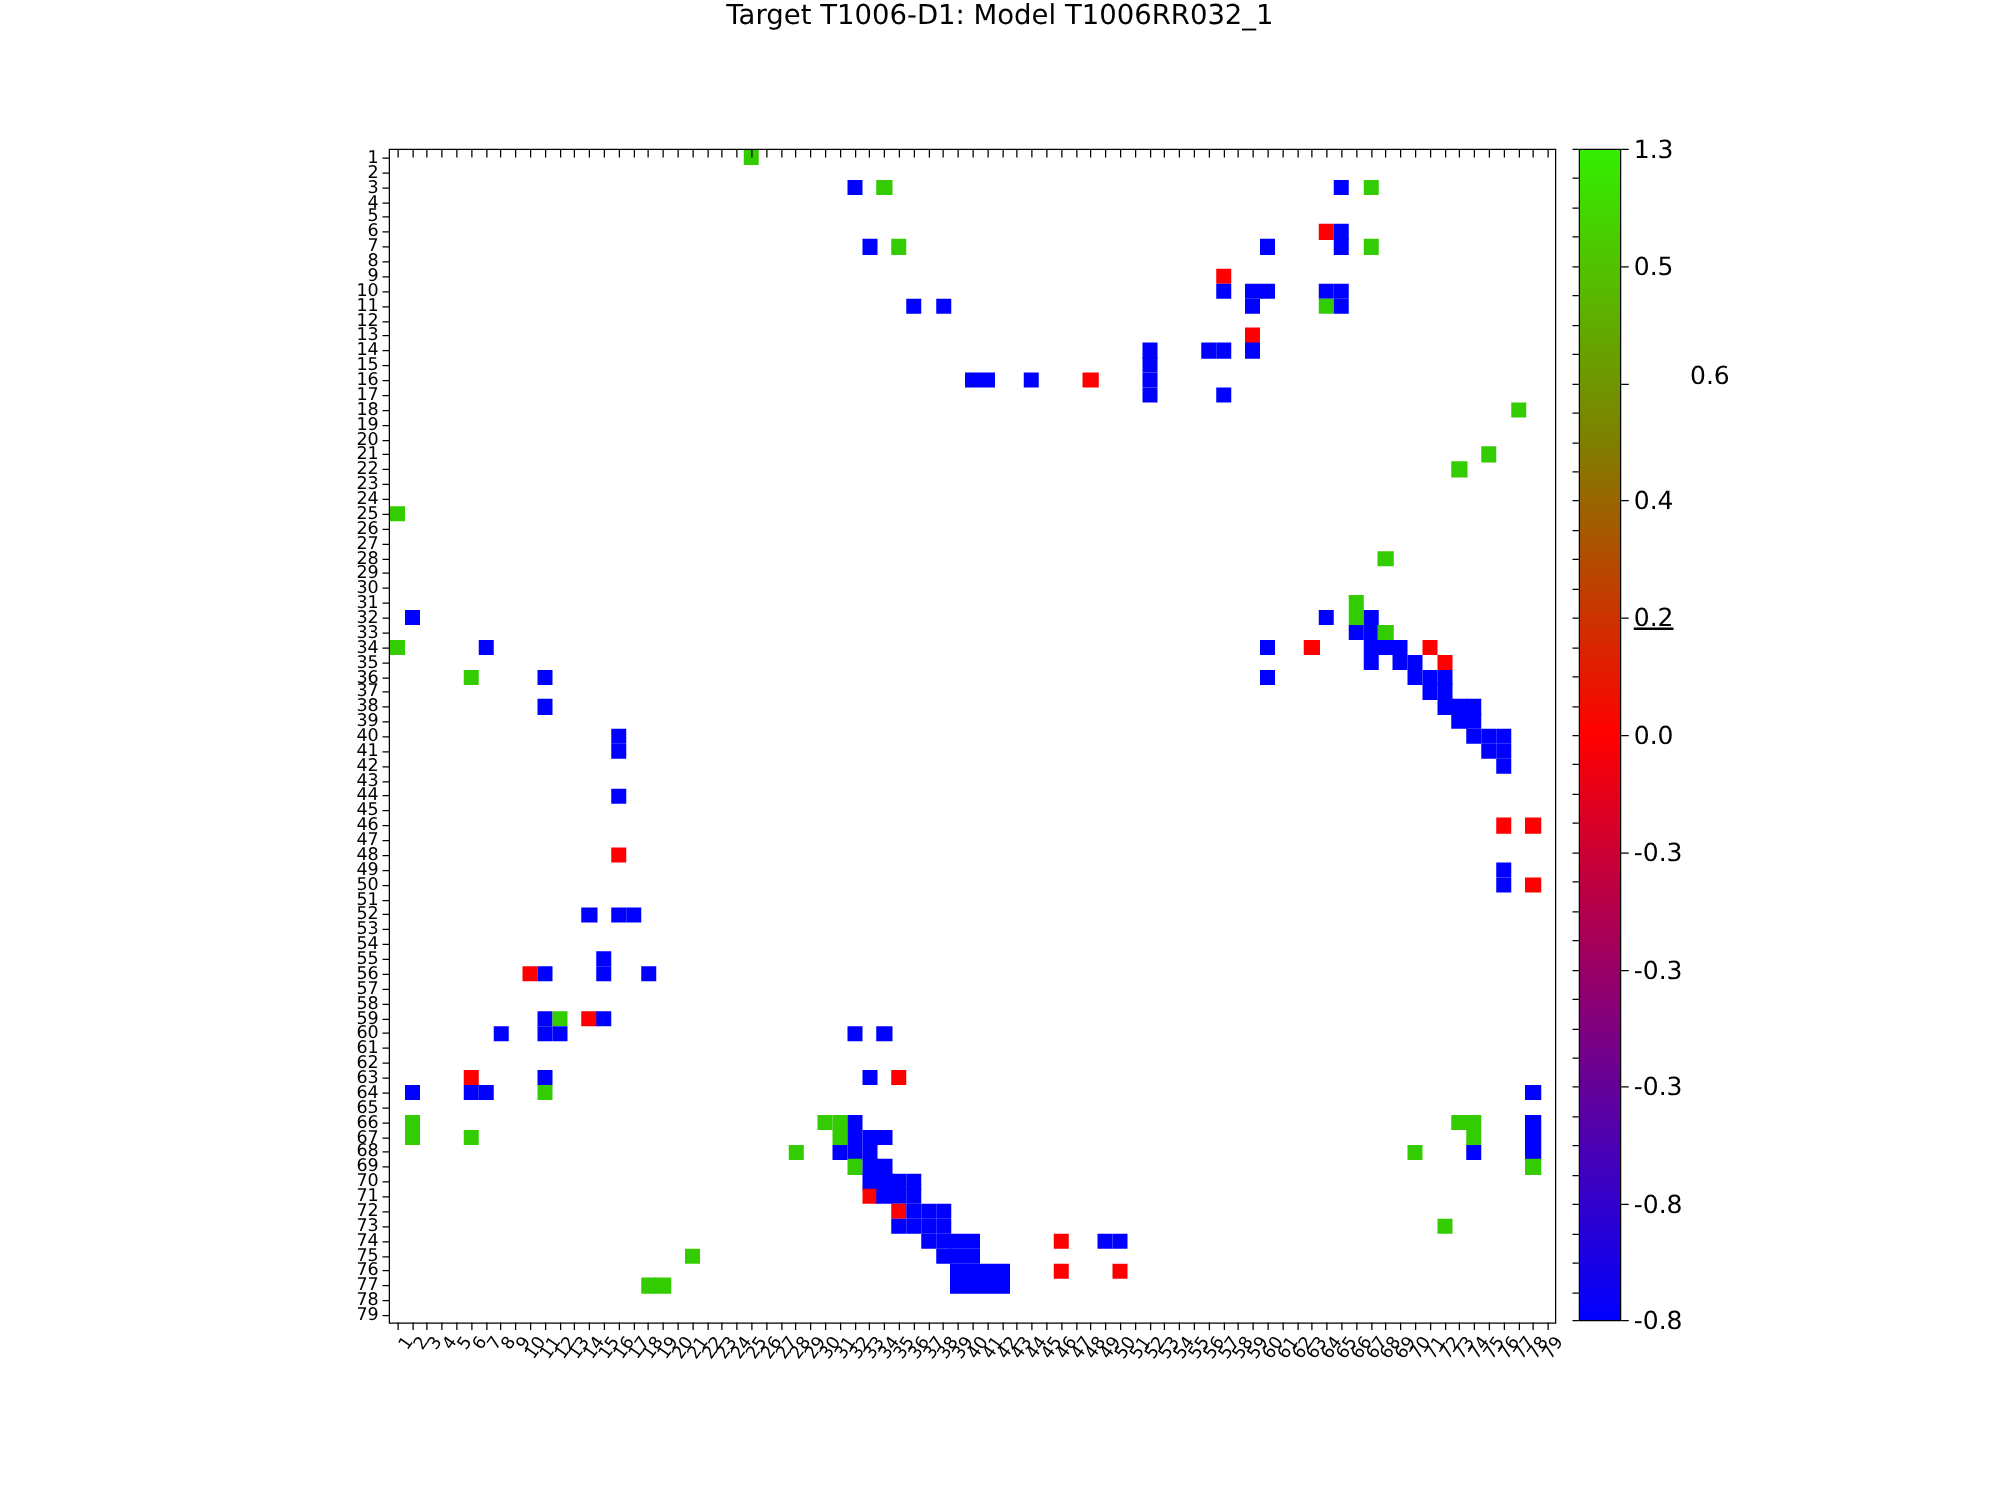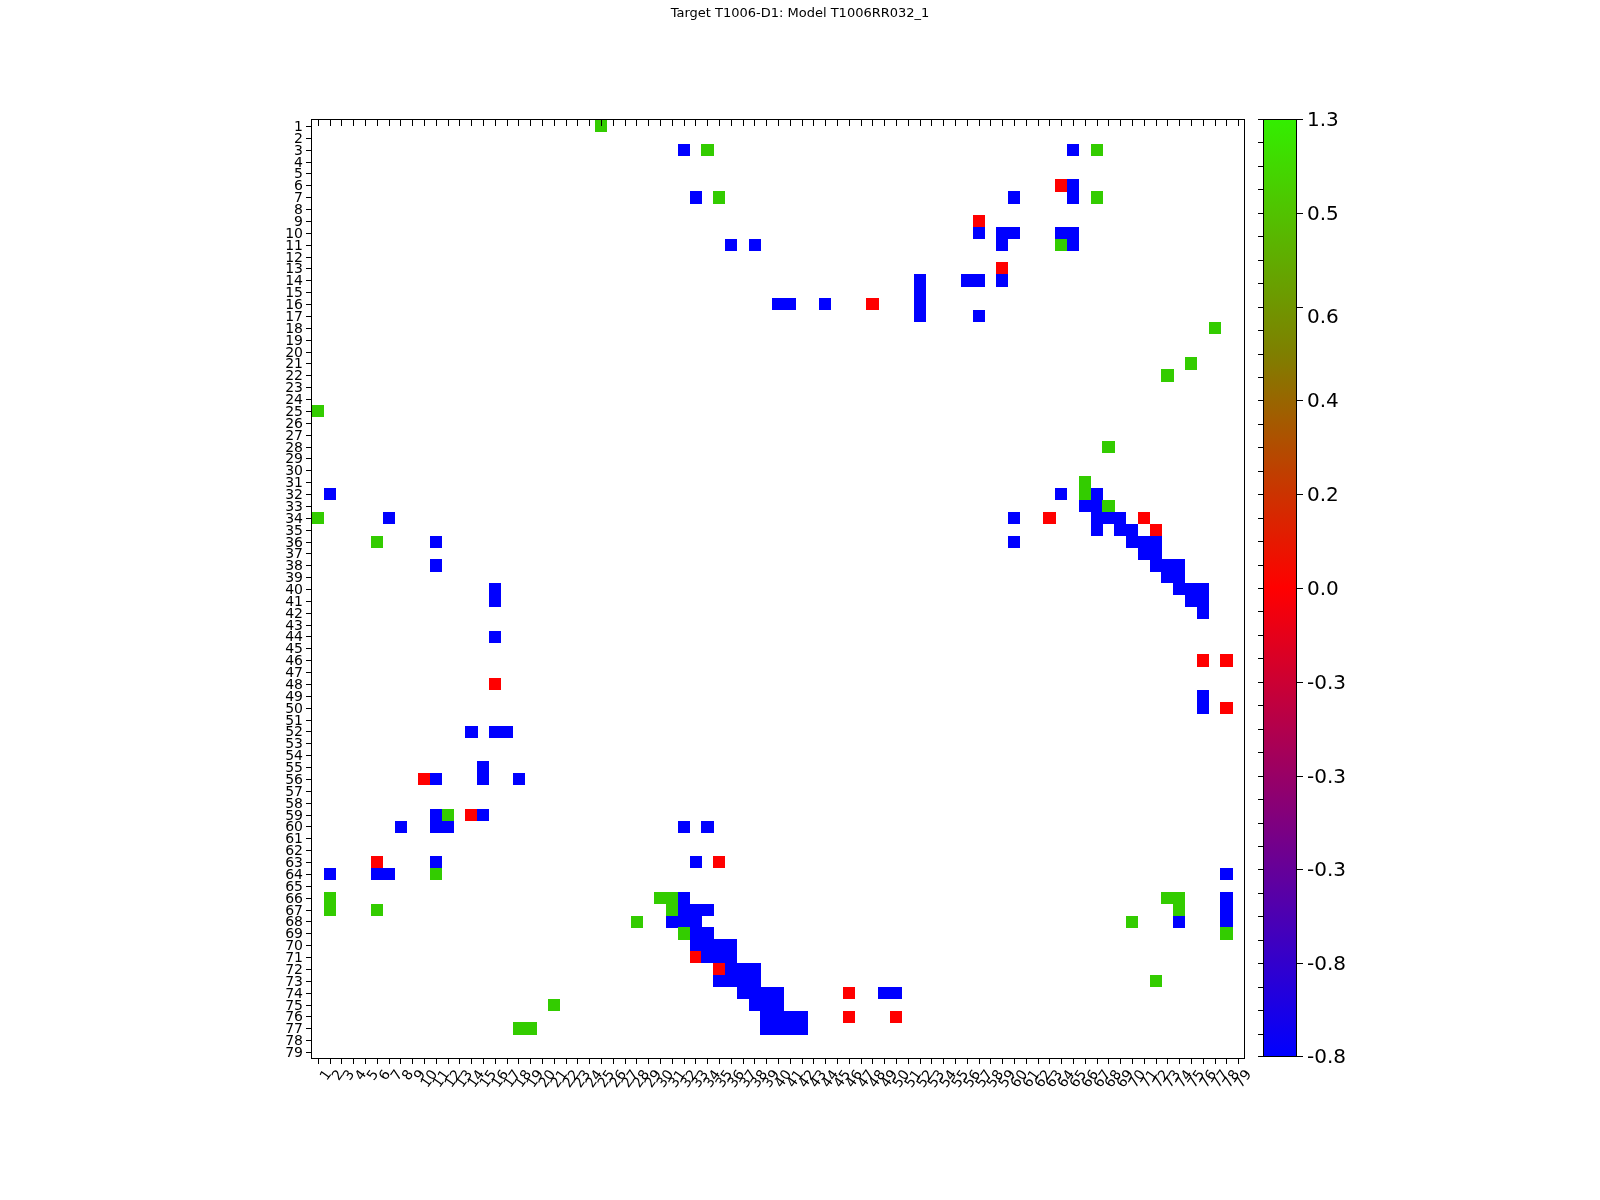--- a/index.html
+++ b/index.html
@@ -23,21 +23,21 @@
     width: 1600px;
     height: 1200px;
   }
 
   
   .suptitle {
     position: absolute;
     left: 0;
     width: 1600px;
     text-align: center;
-    font-size: 13px;
+    font-size: 22px;
     line-height: 25px;
     color: #000;
     white-space: pre;
   }
   #suptitle-block { top: 22px; }
 
   #axes-title {
     position: absolute;
     left: 311px;
     width: 932px;
@@ -736,25 +736,25 @@
       <div style="position: absolute; left: 926.101px; top: 0px; width: 1px; height: 6px; background: rgb(0, 0, 0);"></div>
     </div>
 
   <div id="colorbar-wrap">
     <div id="colorbar-gradient" style="background: linear-gradient(rgb(51, 238, 0) 0%, rgb(127, 127, 0) 25%, rgb(255, 0, 0) 50%, rgb(127, 0, 127) 75%, rgb(0, 0, 255) 100%);"></div>
   <div class="cb-tick-mark" style="top: 0px;"></div>
       <div class="cb-tick-label" style="top: 0px;">1.3</div>
       <div class="cb-tick-mark" style="top: 93.8px;"></div>
       <div class="cb-tick-label" style="top: 93.8px;">0.5</div>
       <div class="cb-tick-mark" style="top: 187.6px;"></div>
-      <div class="cb-tick-label" style="top: 197px;">0.6</div>
+      <div class="cb-tick-label" style="top: 181px; margin-left: 45px;">0.6</div>
       <div class="cb-tick-mark" style="top: 281.4px;"></div>
       <div class="cb-tick-label" style="top: 281.4px;">0.4</div>
       <div class="cb-tick-mark" style="top: 375.2px;"></div>
-      <div class="cb-tick-label" style="top: 375.2px;">0.2</div>
+      <div class="cb-tick-label" style="top: 375.2px; text-decoration: underline;">0.2</div>
       <div class="cb-tick-mark" style="top: 469px;"></div>
       <div class="cb-tick-label" style="top: 469px;">0.0</div>
       <div class="cb-tick-mark" style="top: 562.8px;"></div>
       <div class="cb-tick-label" style="top: 562.8px;">-0.3</div>
       <div class="cb-tick-mark" style="top: 656.6px;"></div>
       <div class="cb-tick-label" style="top: 656.6px;">-0.3</div>
       <div class="cb-tick-mark" style="top: 750.4px;"></div>
       <div class="cb-tick-label" style="top: 750.4px;">-0.3</div>
       <div class="cb-tick-mark" style="top: 844.2px;"></div>
       <div class="cb-tick-label" style="top: 844.2px;">-0.8</div>

